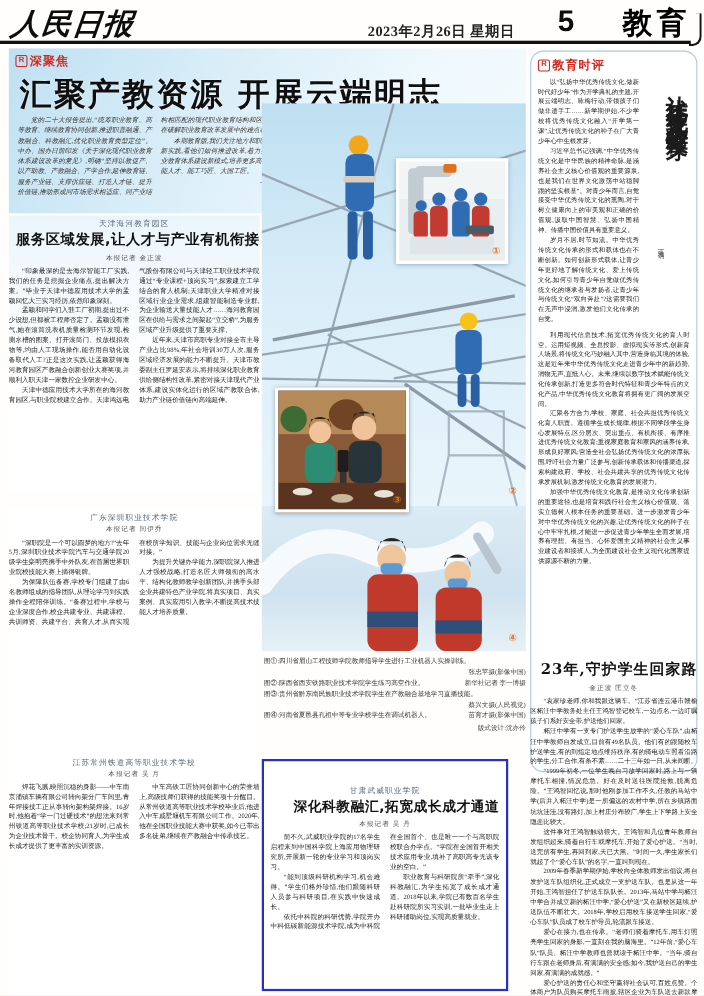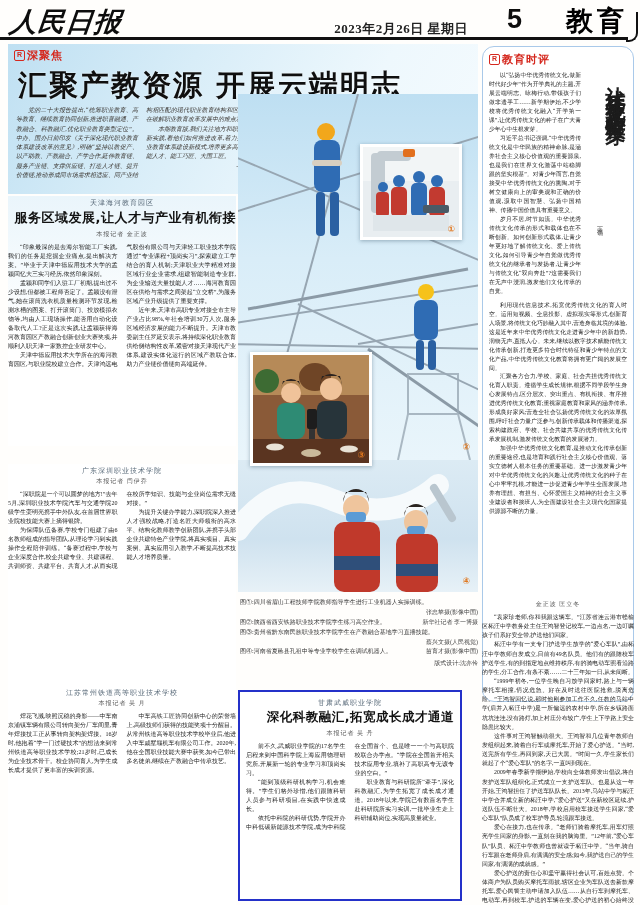--- a/index.html
+++ b/index.html
@@ -43,21 +43,21 @@
   .photo-framed{border:3px solid #fff;box-shadow:0 1px 4px rgba(60,90,110,.45);}
   .photo-label{position:absolute;font-size:9px;color:#e07820;font-weight:bold;z-index:5;
         font-family:"DejaVu Sans",sans-serif;}
   
   .captions{position:absolute;left:240px;top:598px;width:238px;height:88px;font-size:6px;line-height:1.65;color:#333;}
   .cap-line{display:flex;flex-wrap:wrap;justify-content:space-between;}
   .cap-credit{color:#444;text-align:right;margin-left:auto;}
   .design-credit{text-align:right;color:#444;margin-top:2px;}
   
   .bluebox{position:absolute;left:238px;top:690px;width:224px;height:211px;border:2.5px solid #2431c9;
-        background:#fff;box-sizing:border-box;padding:4px 6px;overflow:hidden;}
+        background:#fff;box-sizing:border-box;padding:20px 6px;overflow:hidden;}
   
   .shiping{position:absolute;left:482px;top:46px;width:152px;height:656px;border:1.5px solid #a9c9e9;
         border-radius:12px;box-sizing:border-box;padding:5px 6px;overflow:hidden;background:#fff;}
   .shiping-top{display:flex;margin-top:4px;}
   .shiping-bodyL{width:92px;font-size:5.8px;line-height:1.55;text-align:justify;color:#222;}
   .shiping-bodyL p{margin:0;text-indent:11px;}
   .shiping-headcol{flex:1;display:flex;justify-content:flex-end;}
   .shiping-author{writing-mode:vertical-rl;font-size:6px;color:#555;letter-spacing:2px;margin-top:150px;margin-right:1px;}
   .shiping-headline{writing-mode:vertical-rl;font-size:20px;font-weight:900;color:#1c1c1c;
         font-family:"DejaVu Serif",serif;letter-spacing:3px;line-height:1.1;}
@@ -284,20 +284,21 @@
       </div>
     </div>
     <div class="shiping-bottom">
       <p>利用现代信息技术,拓宽优秀传统文化的育人时空。运用短视频、全息投影、虚拟现实等形式,创新育人场景,将传统文化巧妙融入其中,营造身临其境的体验,这是近年来中华优秀传统文化走进青少年中的新趋势,润物无声,直抵人心。未来,继续以数字技术赋能传统文化传承创新,打造更多符合时代特征和青少年特点的文化产品,中华优秀传统文化教育将拥有更广阔的发展空间。</p>
       <p>汇聚各方合力,学校、家庭、社会共担优秀传统文化育人职责。遵循学生成长规律,根据不同学段学生身心发展特点,区分层次、突出重点、有机衔接、有序推进优秀传统文化教育;重视家庭教育和家风的涵养传承,形成良好家风;营造全社会弘扬优秀传统文化的浓厚氛围,呼吁社会力量广泛参与,创新传承载体和传播渠道,探索构建政府、学校、社会共建共享的优秀传统文化传承发展机制,激发传统文化教育的发展潜力。</p>
       <p>加强中华优秀传统文化教育,是推动文化传承创新的重要途径,也是培育和践行社会主义核心价值观、落实立德树人根本任务的重要基础。进一步激发青少年对中华优秀传统文化的兴趣,让优秀传统文化的种子在心中牢牢扎根,才能进一步促进青少年学生全面发展,培养有理想、有担当、心怀爱国主义精神的社会主义事业建设者和接班人,为全面建设社会主义现代化国家提供源源不断的力量。</p>
     </div>
   </div>
 
   <div class="huijia">
+    <div class="art-headline">23年,守护学生回家路</div>
     <div class="byline">金正波  匡立冬</div>
     <div class="body1col">
       <p>“袁家珍老师,你和我跟这辆车。”江苏省连云港市赣榆区柘汪中学教务处主任王鸿智登记校车,一边点名,一边叮嘱孩子们系好安全带,护送他们回家。</p>
       <p>柘汪中学有一支专门护送学生放学的“爱心车队”,由柘汪中学教师自发成立,目前有49名队员。他们有的跟随校车护送学生,有的到指定地点维持秩序,有的骑电动车照看沿路的学生,分工合作,有条不紊……二十三年如一日,从未间断。</p>
       <p>“1999年初冬,一位学生晚自习放学回家时,路上与一辆摩托车相撞,情况危急。好在及时送往医院抢救,脱离危险。”王鸿智回忆说,那时他刚参加工作不久,任教的马站中学(后并入柘汪中学)是一所偏远的农村中学,所在乡镇路面坑坑洼洼,没有路灯,加上村庄分布较广,学生上下学路上安全隐患比较大。</p>
       <p>这件事对王鸿智触动很大。王鸿智和几位青年教师自发组织起来,骑着自行车或摩托车,开始了爱心护送。“当时,送完所有学生,再回到家,天已大黑。”时间一久,学生家长们就起了个“爱心车队”的名字,一直叫到现在。</p>
       <p>2009年春季新学期伊始,学校向全体教师发出倡议,将自发护送车队组织化,正式成立一支护送车队。也是从这一年开始,王鸿智担任了护送车队队长。2013年,马站中学与柘汪中学合并成立新的柘汪中学,“爱心护送”又在新校区延续,护送队伍不断壮大。2018年,学校启用校车接送学生回家,“爱心车队”队员成了校车护导员,轮流跟车接送。</p>
       <p>爱心在接力,也在传承。“老师们骑着摩托车,用车灯照亮学生回家的身影,一直刻在我的脑海里。”12年前,“爱心车队”队员、柘汪中学教师也曾就读于柘汪中学。“当年,骑自行车跟在老师身后,有满满的安全感;如今,我护送自己的学生回家,有满满的成就感。”</p>
       <p>爱心护送的责任心和坚守赢得社会认可,百姓点赞。个体商户为队员购买摩托车雨披,辖区企业为车队送去新款摩托车,爱心民警主动申请加入队伍……从自行车到摩托车、电动车,再到校车,护送的车辆在变,爱心护送的初心始终没变。23年来,不论寒暑,爱心车队的老师们总是准时出发,守护学生回家路。</p>
     </div>

